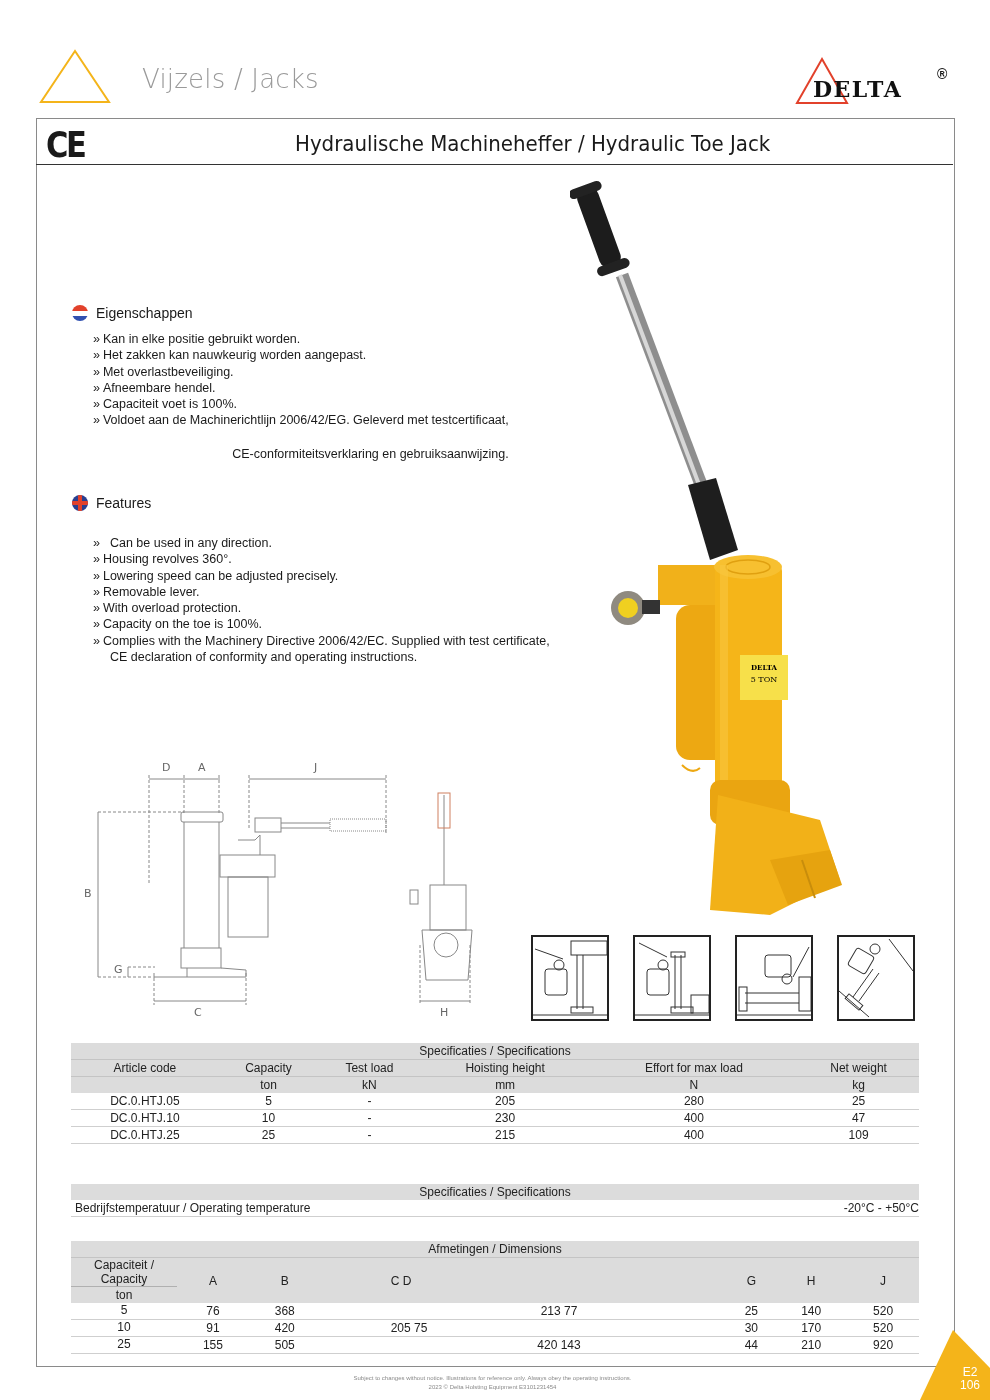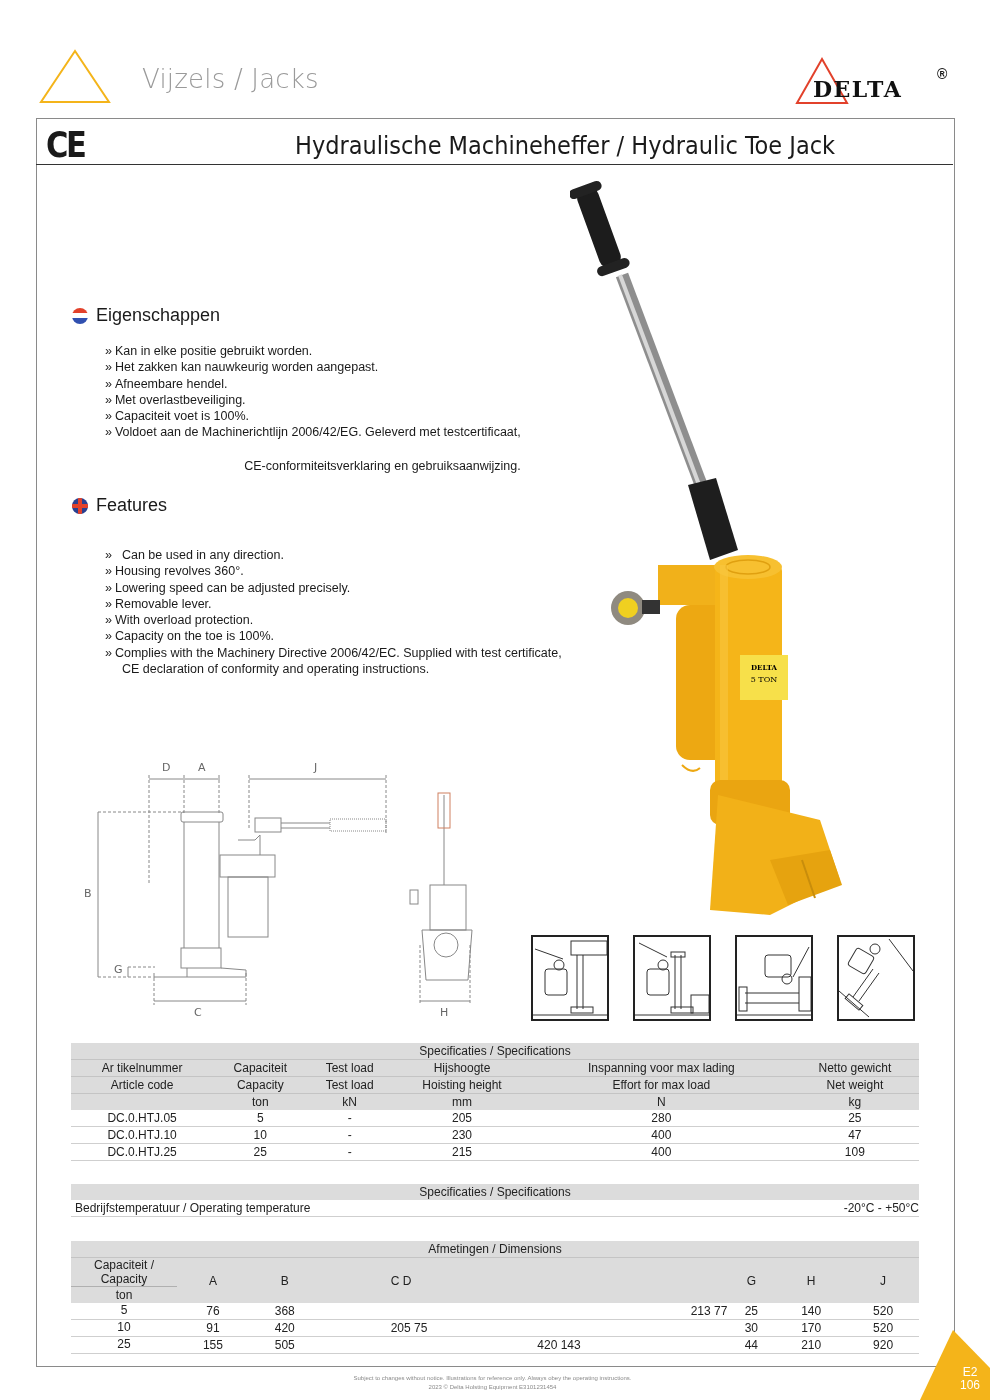--- a/index.html
+++ b/index.html
@@ -4,24 +4,24 @@
 <style>
   html,body{margin:0;padding:0;background:#fff;}
   body{width:990px;height:1400px;position:relative;overflow:hidden;font-family:"Liberation Sans",sans-serif;color:#1a1a1a;}
   .abs{position:absolute;}
   .cat-tri{left:38px;top:48px;}
   .cat-title{left:142px;top:64px;font-size:26px;color:#9a9a9a;font-family:"DejaVu Sans",sans-serif;font-weight:300;letter-spacing:0.2px;}
   .logo{left:795px;top:56px;}
   .frame{left:36px;top:118px;width:917px;height:1247px;border:1px solid #8a8a8a;}
   .title-bar{left:36px;top:118px;width:917px;height:46px;border-bottom:1px solid #333;}
   .ce{left:46px;top:124px;font-family:"DejaVu Sans",sans-serif;font-size:36px;font-weight:700;letter-spacing:-3px;transform:scaleX(0.85);transform-origin:left;}
-  .doc-title{left:295px;top:131px;font-size:25px;color:#1a1a1a;font-family:"DejaVu Sans Condensed","DejaVu Sans",sans-serif;}
-  .sec-head{font-size:18px;color:#1a1a1a;display:flex;align-items:center;gap:8px;}
+  .doc-title{left:295px;top:131px;font-size:22px;color:#1a1a1a;font-family:"DejaVu Sans Condensed","DejaVu Sans",sans-serif;}
+  .sec-head{font-size:14px;color:#1a1a1a;display:flex;align-items:center;gap:8px;}
   .sec-head .flag{width:16px;height:16px;border-radius:50%;overflow:hidden;position:relative;}
-  ul.feat{list-style:none;margin:12px;padding:0;font-size:12.5px;line-height:16.3px;color:#1a1a1a;}
+  ul.feat{list-style:none;margin:0;padding:0;font-size:12.5px;line-height:16.3px;color:#1a1a1a;}
   ul.feat li{white-space:nowrap;}
   ul.feat li .b{margin-right:3px;}
   .cont{padding-left:14px;}
   table.spec{border-collapse:collapse;width:848px;font-size:12px;color:#222;}
   table.spec td{text-align:center;height:16px;padding:0;}
   .gray td{background:#dcdcdc;}
   .gray.b td{border-bottom:1px solid #c4c4c4;}
   .row td{border-bottom:1px solid #cfcfcf;margin-left:36px;}
   .footer{left:330px;top:1374px;width:325px;text-align:center;font-size:6px;color:#8a8a8a;line-height:9px;}
   .corner{left:915px;top:1330px;}
@@ -53,22 +53,22 @@
   <span class="flag">
     <span style="position:absolute;left:0;top:0;width:16px;height:5.5px;background:#e2412b;"></span>
     <span style="position:absolute;left:0;top:5.5px;width:16px;height:5px;background:#fff;"></span>
     <span style="position:absolute;left:0;top:10.5px;width:16px;height:5.5px;background:#3050b0;"></span>
   </span>
   <span>Eigenschappen</span>
 </div>
 <ul class="abs feat" style="left:93px;top:331px;">
   <li><span class="b">»</span><span>Kan in elke positie gebruikt worden.</span></li>
   <li><span class="b">»</span><span>Het zakken kan nauwkeurig worden aangepast.</span></li>
+  <li><span class="b">»</span><span>Met overlastbeveiliging.</span></li>
   <li><span class="b">»</span><span>Afneembare hendel.</span></li>
-  <li><span class="b">»</span><span>Met overlastbeveiliging.</span></li>
   <li><span class="b">»</span><span>Capaciteit voet is 100%.</span></li>
   <li><span class="b">»</span><span>Voldoet aan de Machinerichtlijn 2006/42/EG. Geleverd met testcertificaat,</span></li>
   <li style="height:17px;"></li>
   <li class="cont" style="padding-left:17px;text-align:right;">CE-conformiteitsverklaring en gebruiksaanwijzing.</li>
 </ul>
 
 <div class="abs sec-head" style="left:72px;top:495px;">
   <span class="flag" style="background:#2a3f8f;">
     <span style="position:absolute;left:6px;top:0;width:4px;height:16px;background:#e2412b;"></span>
     <span style="position:absolute;left:0;top:6px;width:16px;height:4px;background:#e2412b;"></span>
@@ -234,28 +234,20 @@
       </g>
     </svg>
 </div>
 
 <table class="abs spec" style="left:71px;top:1043px;">
   <tbody>
       <tr class="gray b">
         <td colspan="6">Specificaties / Specifications</td>
       </tr>
   <tr class="gray b">
-    <td>Ar tikelnummer</td>
-    <td>Capaciteit</td>
-    <td>Test load</td>
-    <td>Hijshoogte</td>
-    <td>Inspanning voor max lading</td>
-    <td>Netto gewicht</td>
-  </tr>
-  <tr class="gray b">
     <td>Article code</td>
     <td>Capacity</td>
     <td>Test load</td>
     <td>Hoisting height</td>
     <td>Effort for max load</td>
     <td>Net weight</td>
   </tr>
   <tr class="gray">
     <td></td>
     <td>ton</td>
@@ -317,21 +309,21 @@
     <td rowspan="2">H</td>
     <td rowspan="2">J</td>
   </tr>
   <tr class="gray">
         <td>ton</td>
       </tr>
   <tr class="row">
     <td style="vertical-align:top;">5</td>
         <td>76</td>
         <td>368</td>
-        <td style="text-align:right;padding-left:70px;">213 77</td>
+        <td style="text-align:center;padding-left:70px;">213 77</td>
         <td>25</td>
         <td>140</td>
         <td>520</td>
   </tr>
   <tr class="row">
     <td style="vertical-align:top;">10</td>
         <td>91</td>
         <td>420</td>
         <td style="text-align:left;padding-left:70px;">205 75</td>
         <td>30</td>

